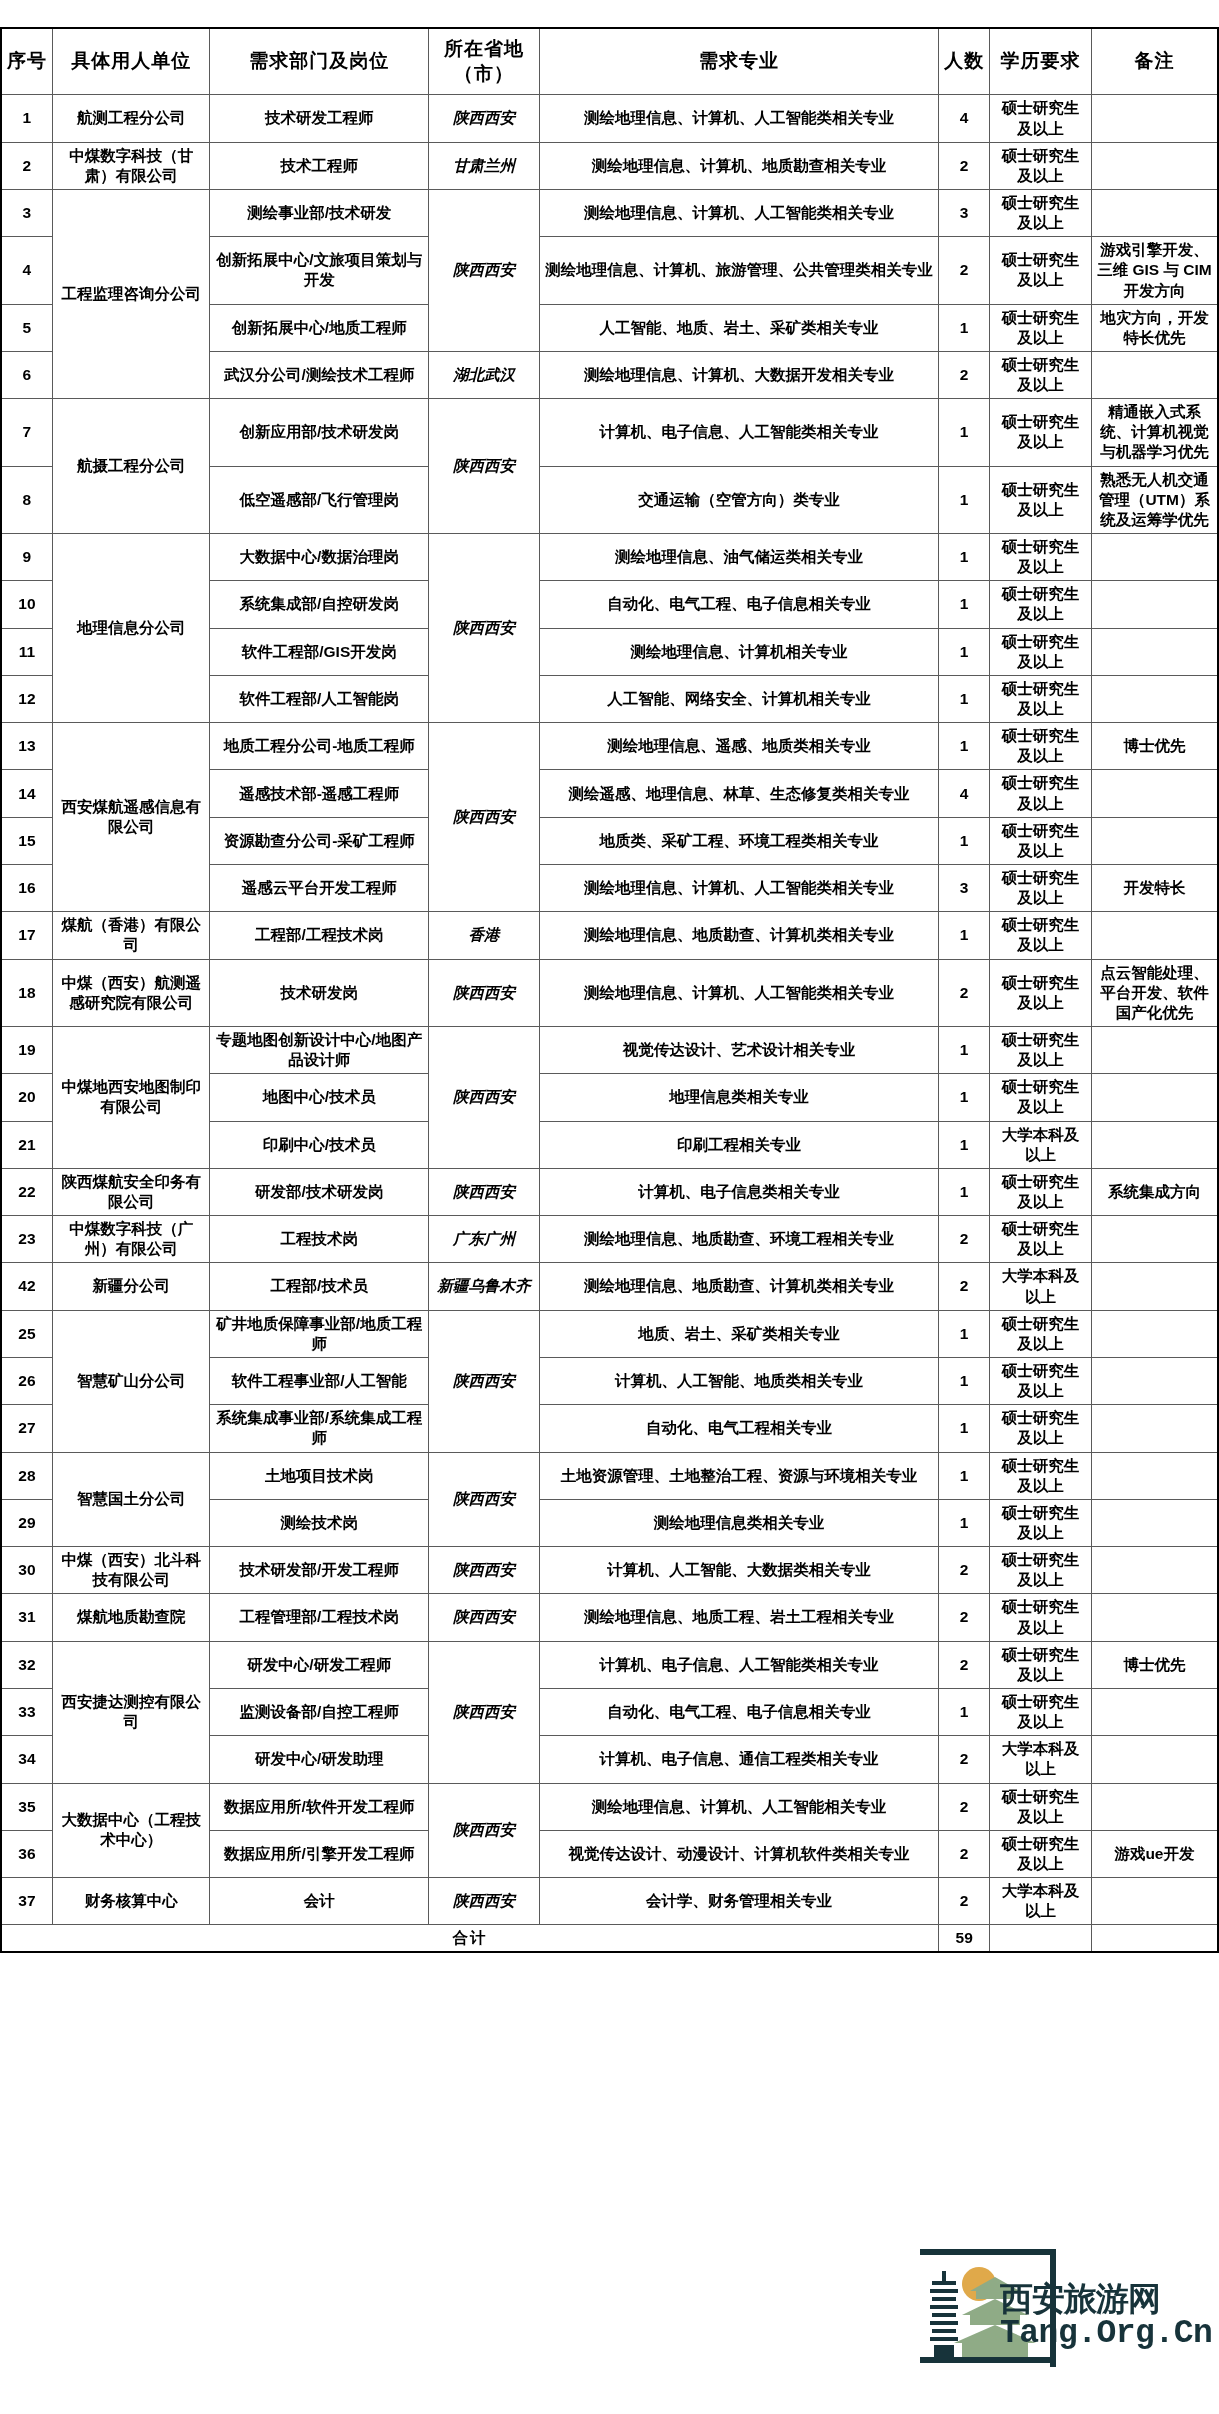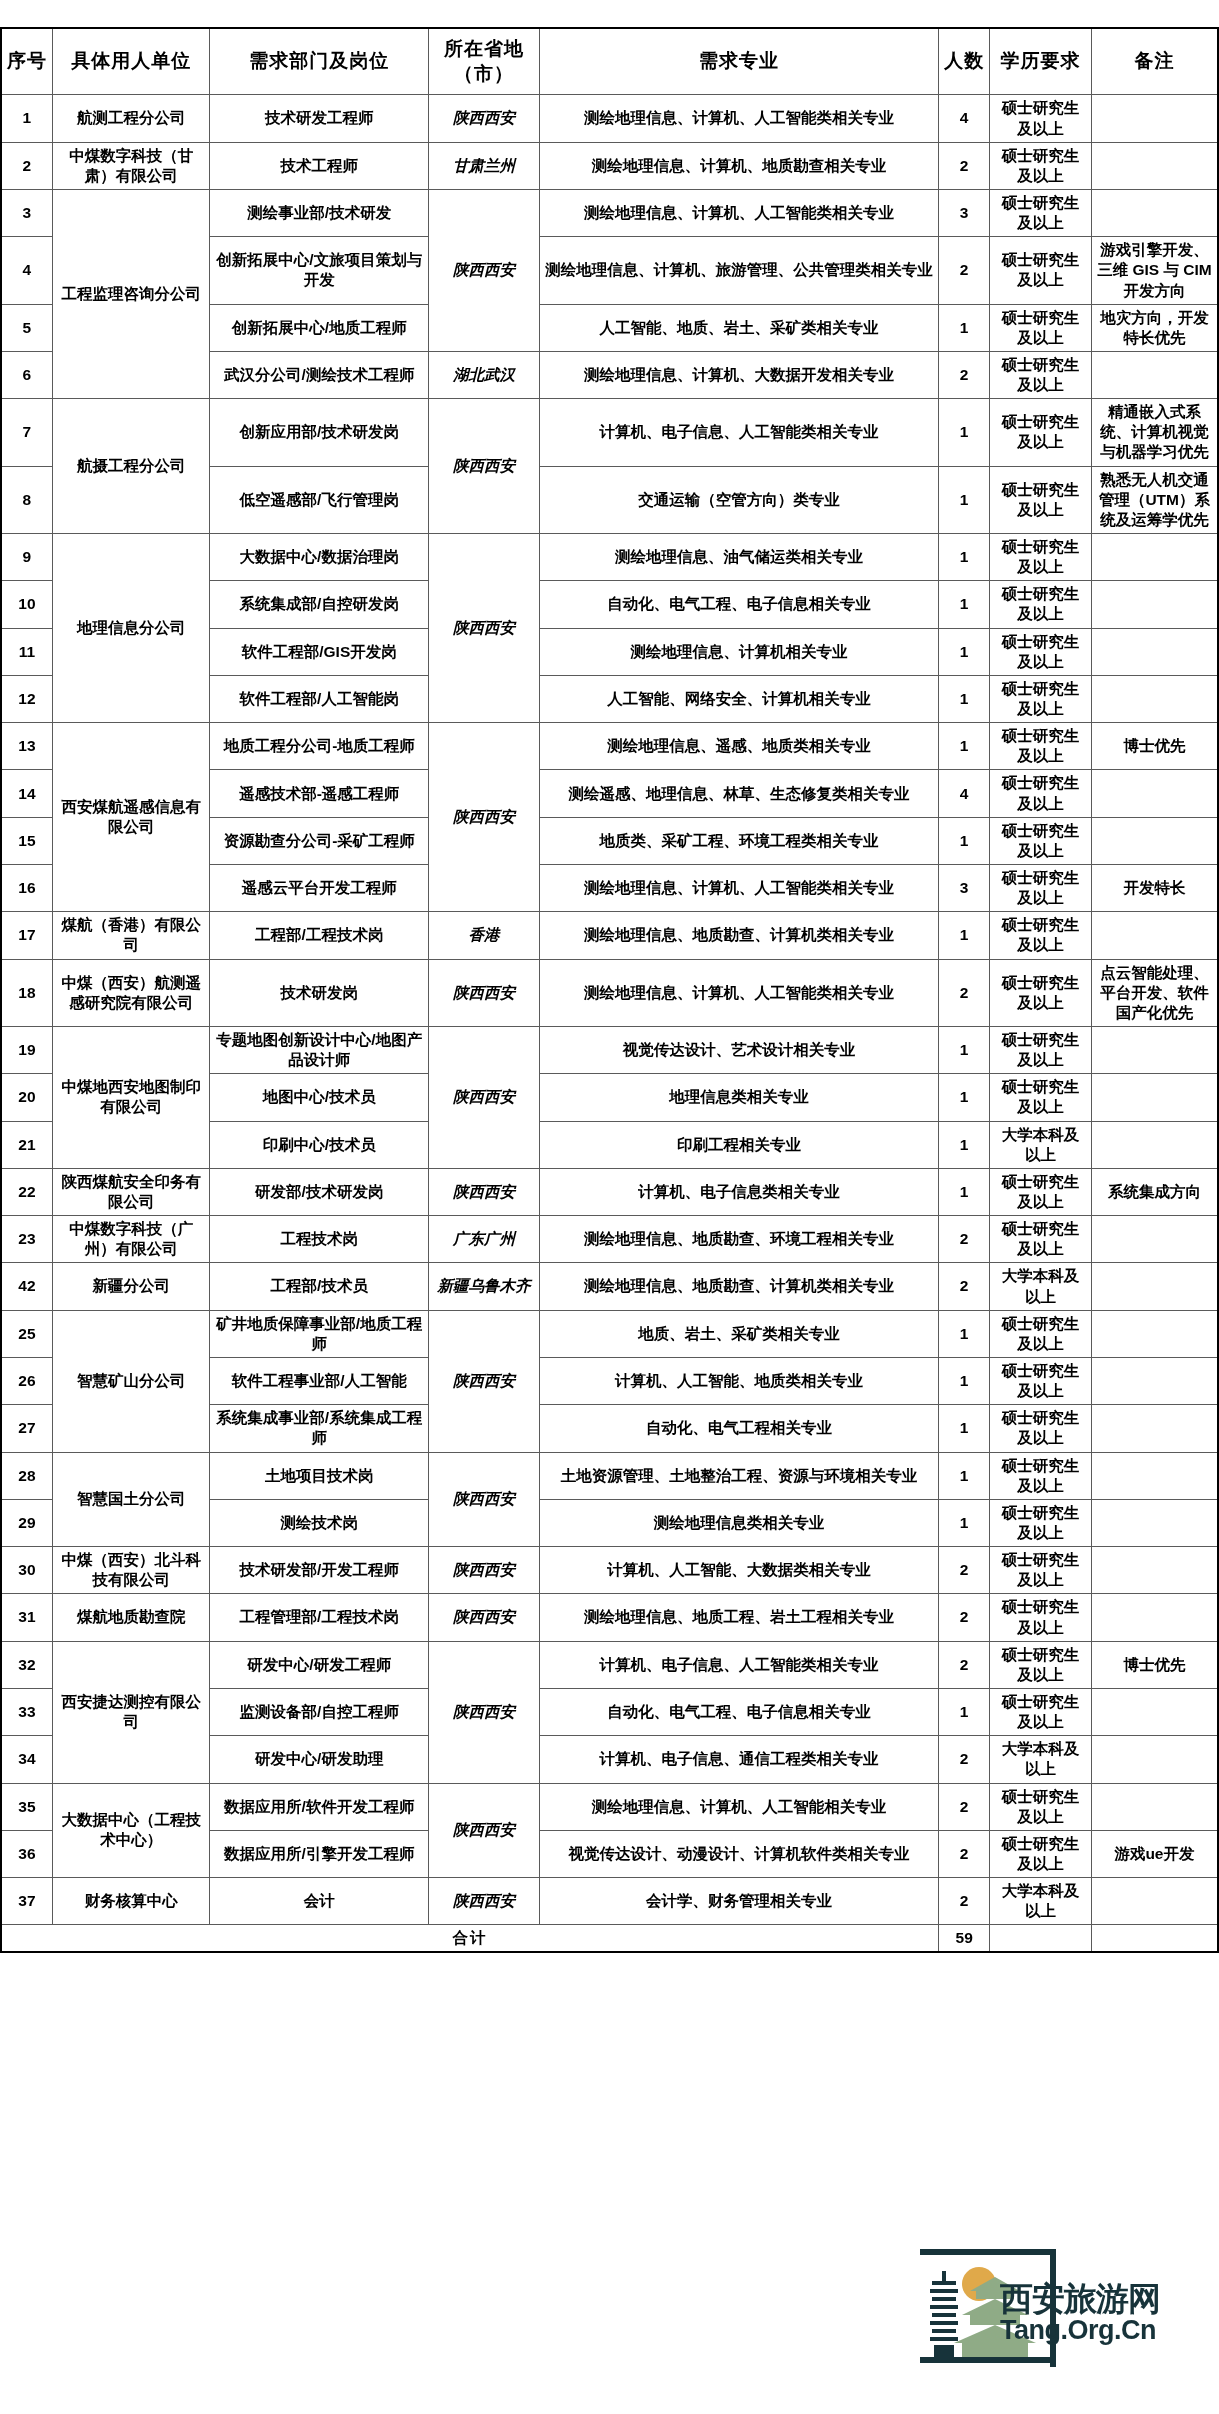--- a/index.html
+++ b/index.html
@@ -79,23 +79,23 @@
     border-radius:50%;background:#e0a94a;
   }
   #watermark .wm-text1{
     position:absolute;left:80px;top:28px;
     font-size:33px;font-weight:bold;color:#17333a;
     letter-spacing:-1px;white-space:nowrap;
     font-family:"Liberation Sans","DejaVu Sans",sans-serif;
   }
   #watermark .wm-text2{
     position:absolute;left:80px;top:66px;
-    font-size:27px;font-weight:bold;color:#17333a;
+    font-size:33px;font-weight:bold;color:#17333a;
     letter-spacing:-0.5px;white-space:nowrap;
-    font-family:Liberation Sans, sans-serif;
+    font-family:Liberation Mono, monospace;
   }
   #watermark svg{position:absolute;left:0;top:10px;}
 </style>
 </head>
 <body>
 
 <div id="sheet">
 
   <table class="grid">
     <colgroup>

